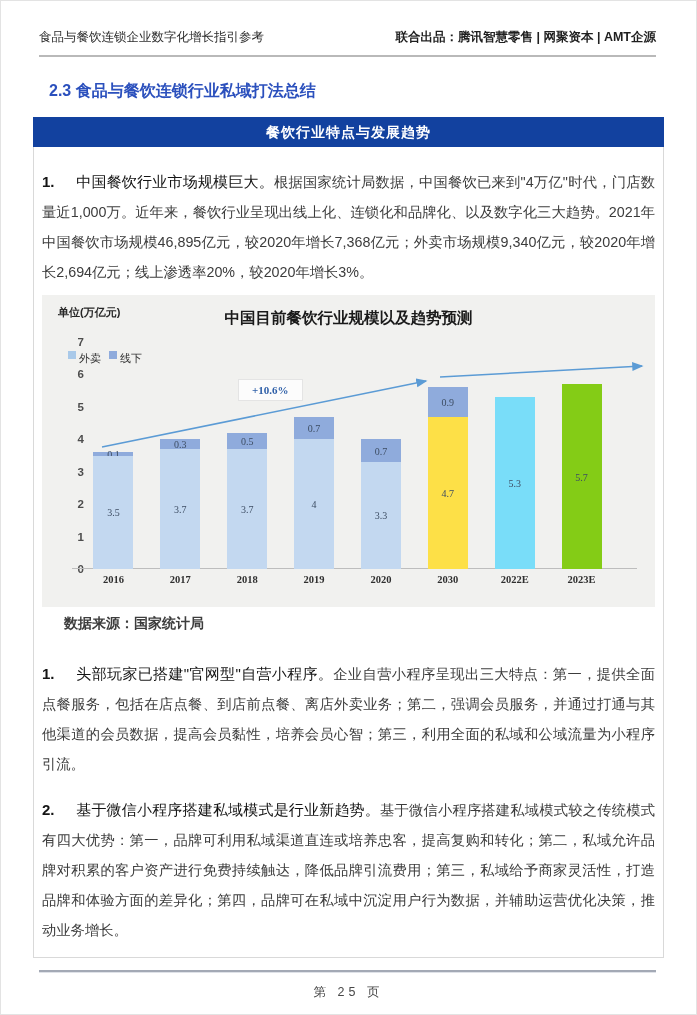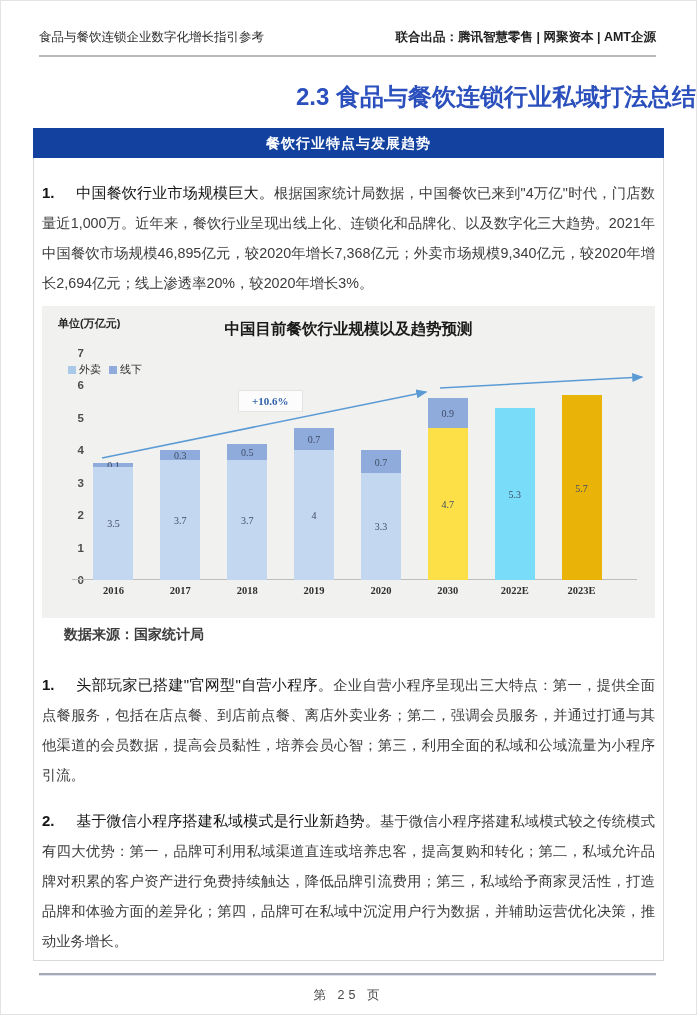--- a/index.html
+++ b/index.html
@@ -8,43 +8,43 @@
   .page {
     position:relative; width:697px; height:1015px; background:#ffffff;
     border:1px solid #e3e3e3; overflow:hidden;
   }
   
   .hdr { display:flex; justify-content:space-between; align-items:flex-end;
          margin:28px 40px 0 38px; padding-bottom:9px; border-bottom:2px solid #b9b9b9; }
   .hdr-left  { font-size:12.5px; color:#2e2e2e; }
   .hdr-right { font-size:12.5px; color:#1f1f1f; font-weight:bold; }
   
-  .sec-title { margin:24px 0 0 48px; font-size:24px; font-weight:bold; color:#2b50bd;text-align:right; }
+  .sec-title { margin:24px 0 0 48px; font-size:16px; font-weight:bold; color:#2b50bd; }
   
   .content-box { margin:15px 32px 12px 32px; border:1px solid #d9d9d9; border-top:none;
-                 padding:0 6px 4px 6px; }
+                 padding:0 6px 12px 6px; }
   .banner { margin:0 -7px; height:30px; line-height:30px; background:#12419f; color:#ffffff;
             text-align:center; font-size:14px; font-weight:bold; letter-spacing:1px; }
   
   .para { margin:20px 2px 0 2px; font-size:14.3px; line-height:30px; color:#3c3c3c;
           text-align:justify; }
   .para.p2 { margin-top:26px; }
   .para.p3 { margin-top:16px; }
   .pnum  { display:inline-block; min-width:34px; font-size:15px; font-weight:bold; color:#141414; }
   .plead { font-size:15px; font-weight:normal; color:#141414; }
   
   .chart-panel { position:relative; margin:8px 2px 0 2px; height:312px; background:#f1f1ef; }
   .unit   { position:absolute; left:16px; top:10px; font-size:11px; font-weight:bold; color:#262626; }
   .ctitle { position:absolute; left:0; right:0; top:13px; text-align:center;
             font-size:15.5px; font-weight:bold; color:#1a1a1a; }
   .legend { position:absolute; left:26px; top:56px; display:flex; align-items:center;
             font-size:11px; color:#333; }
   .legend .sw { width:8px; height:8px; display:inline-block; margin:0 3px 0 8px; }
   .legend .item:first-child .sw { margin-left:0; }
-  .legend .item { display:flex; align-items:center; }
+  .legend .item { display:flex; }
   .ytick { position:absolute; width:26px; text-align:right; font-size:11.5px; font-weight:bold;
            color:#4d4d4d; left:16px; line-height:14px; }
   .axis-line { position:absolute; left:30px; right:18px; top:273px; height:1px; background:#bdbdbd; }
   .bars { position:absolute; left:38px; right:40px; top:0; height:274px;
           display:flex; align-items:flex-end; }
   .bar-col { flex:1; position:relative; display:flex; justify-content:center; align-items:flex-start; }
   .bar-stack { width:40px; display:flex; flex-direction:column; }
   .seg { position:relative; width:100%; }
   .seg .val { position:absolute; left:0; right:0; top:50%; transform:translateY(-50%);
               text-align:center; font-family:"Liberation Serif", serif; font-size:10px;
@@ -174,21 +174,21 @@
           <div class="bar-col">
             <div class="bar-stack">
               <div class="seg" style="height: 171.879px; background: rgb(121, 221, 249);">
                 <span class="val">5.3</span>
               </div>
             </div>
             <div class="year">2022E</div>
           </div>
           <div class="bar-col">
             <div class="bar-stack">
-              <div class="seg" style="height: 184.851px; background: #eab308;">
+              <div class="seg" style="height: 184.851px; background: #84cc16;">
                 <span class="val">5.7</span>
               </div>
             </div>
             <div class="year">2023E</div>
           </div>
         </div>
       <svg class="arrows" viewBox="0 0 620 312" xmlns="http://www.w3.org/2000/svg">
         <defs>
           <marker id="ah" markerWidth="9" markerHeight="8" refX="6.5" refY="3" orient="auto">
             <path d="M0,0 L7.5,3 L0,6 Z" fill="#5b9bd5"></path>

